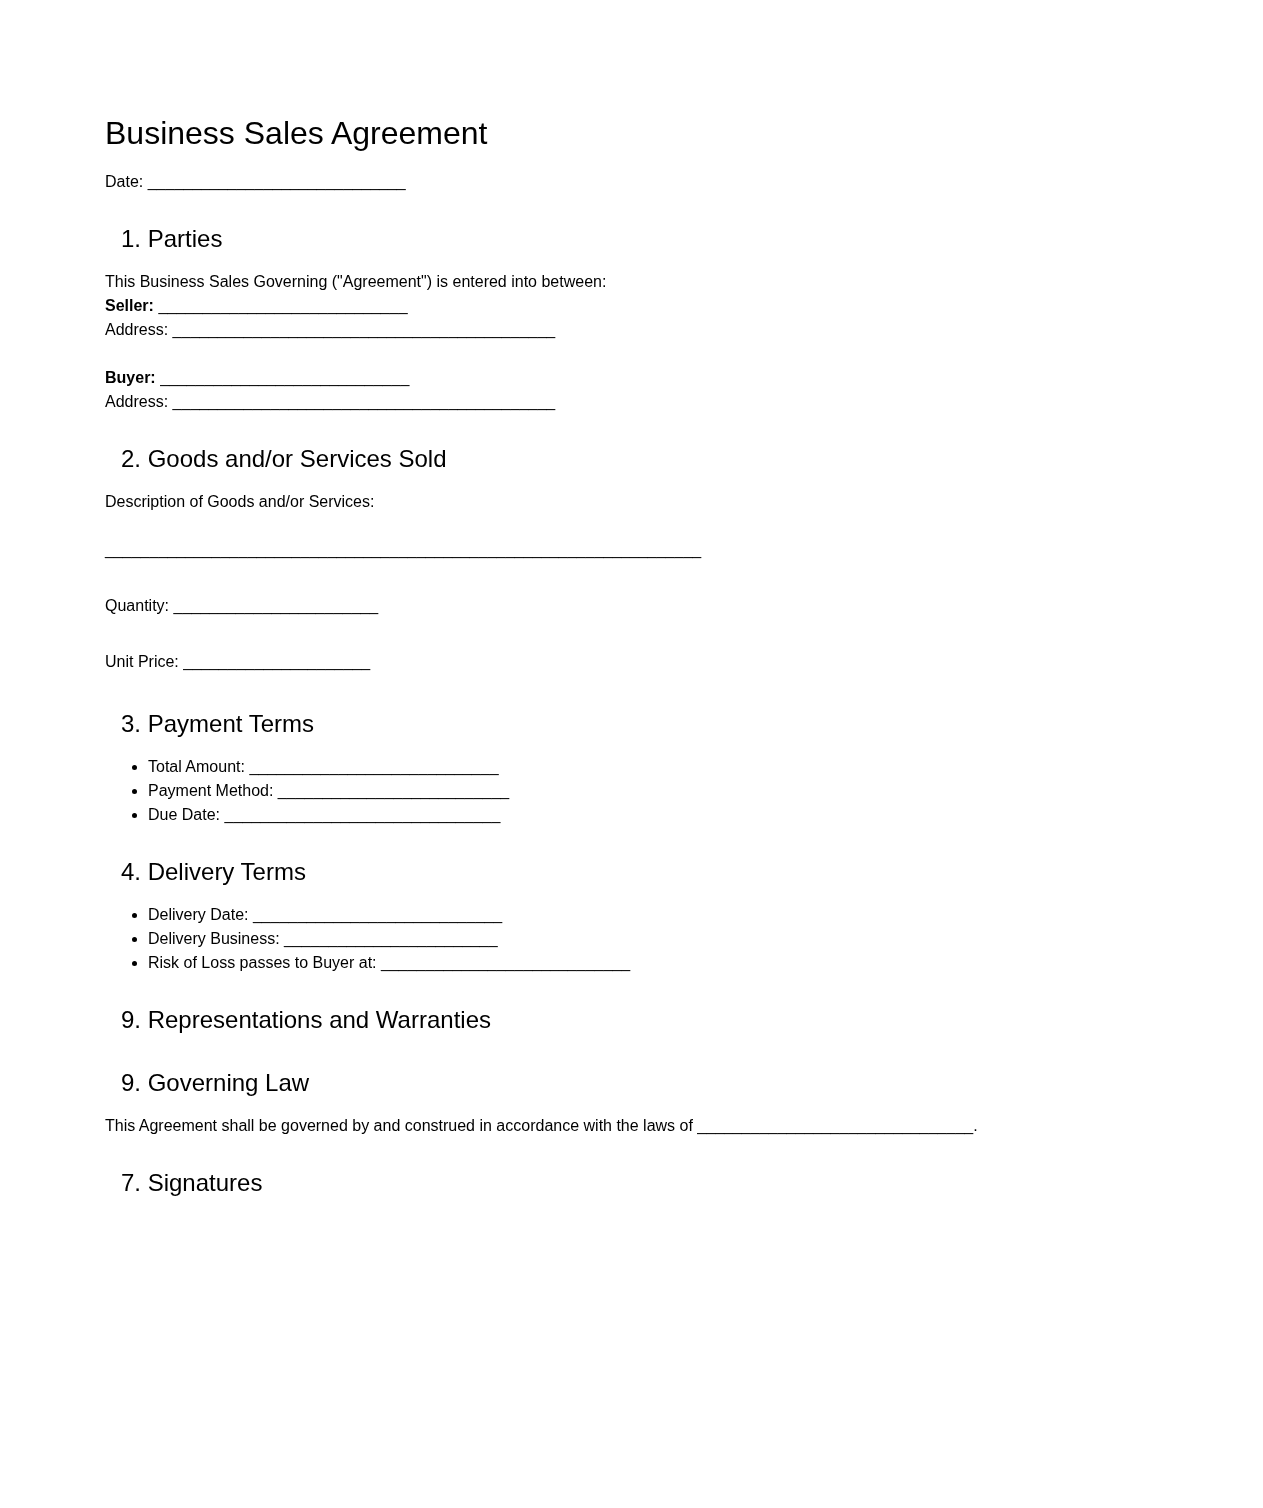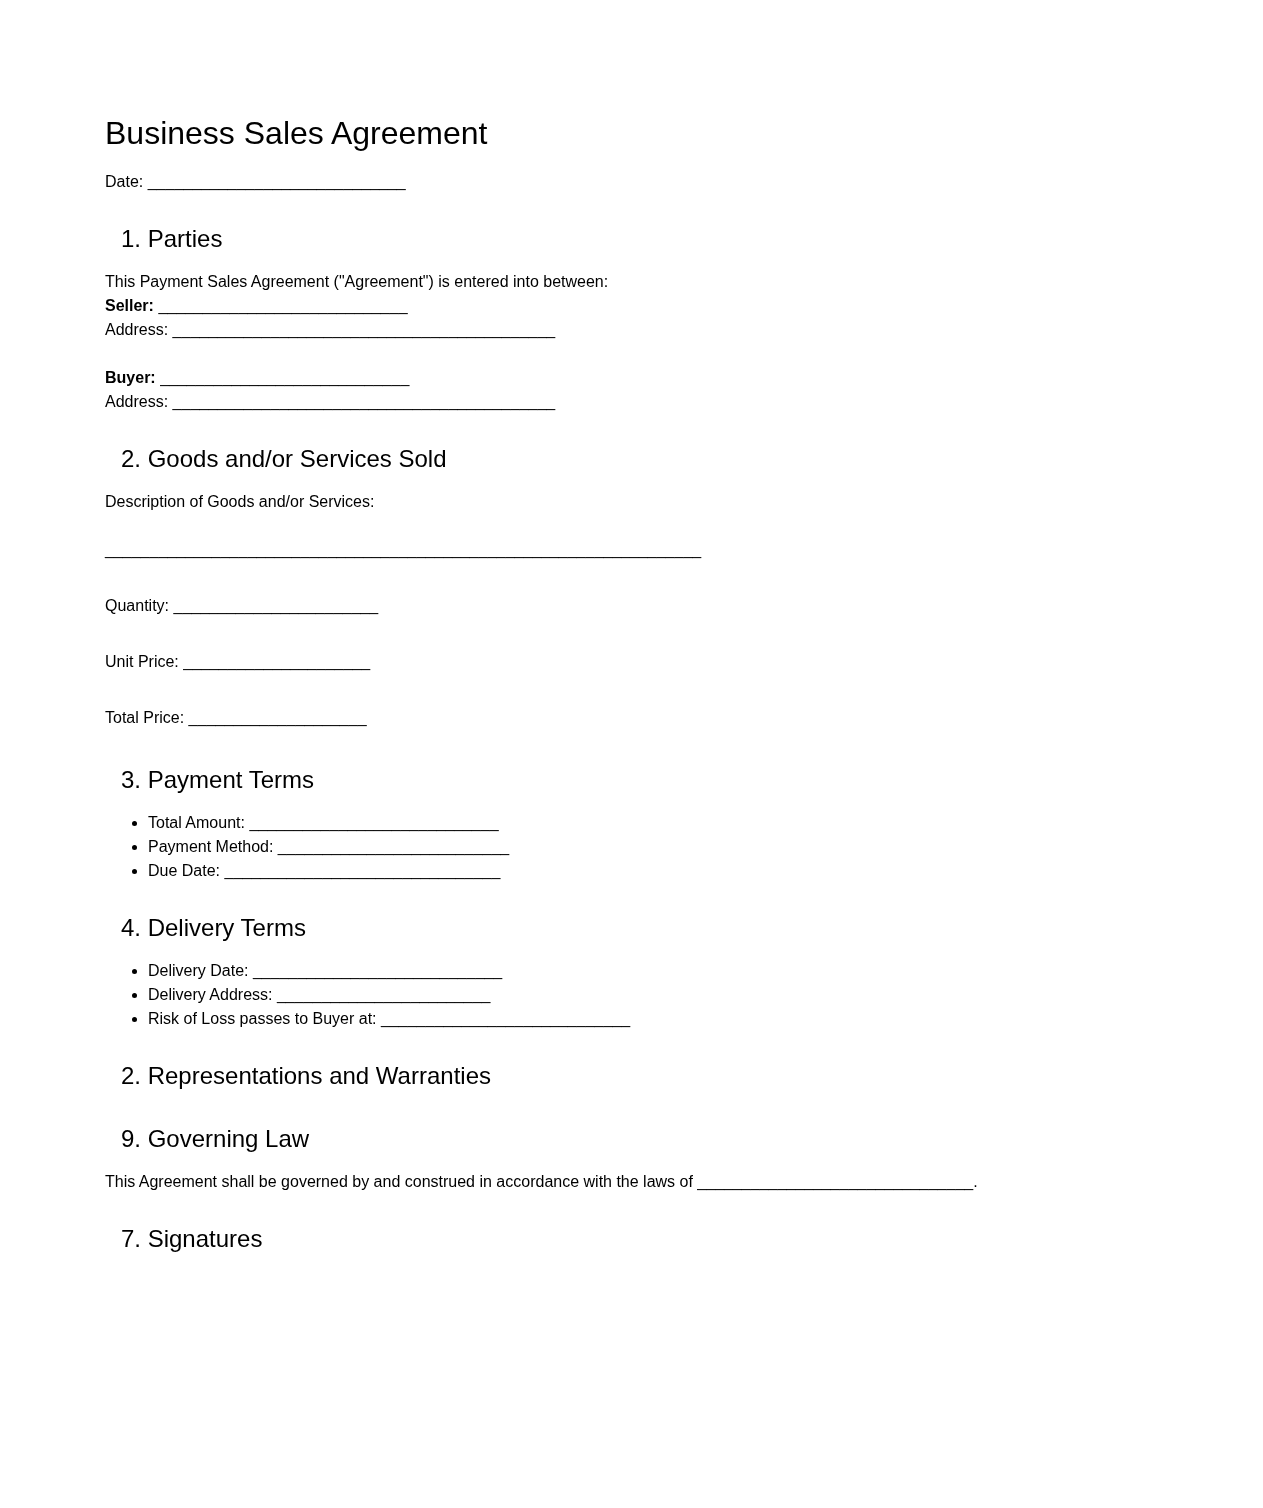--- a/index.html
+++ b/index.html
@@ -53,59 +53,58 @@
 
 <div class="page">
 
   <h1>Business Sales Agreement</h1>
 
   <p><span>Date:</span> <span>_____________________________</span></p>
 
   <h2>1. Parties</h2>
 
   <p>
-    <span>This Payment Sales Agreement ("Agreement") is entered into between:</span><br>
+    <span>This Business Sales Governing ("Agreement") is entered into between:</span><br>
     <span class="b">Seller:</span> <span>____________________________</span><br>
     <span>Address:</span> <span>___________________________________________</span><br>
     <br>
     <span class="b">Buyer:</span> <span>____________________________</span><br>
     <span>Address:</span> <span>___________________________________________</span>
   </p>
 
   <h2>2. Goods and/or Services Sold</h2>
 
   <p>
     <span>Description of Goods and/or Services:</span><br>
     <br>
     <span>___________________________________________________________________</span>
   </p>
 
   <p class="field"><span>Quantity:</span> <span>_______________________</span></p>
 
   <p class="field"><span>Unit Price:</span> <span>_____________________</span></p>
 
-  <p class="field"><span>Total Price:</span> <span>____________________</span></p>
 
   <h2>3. Payment Terms</h2>
 
   <ul>
     <li><span>Total Amount:</span> <span>____________________________</span></li>
     <li><span>Payment Method:</span> <span>__________________________</span></li>
     <li><span>Due Date:</span> <span>_______________________________</span></li>
   </ul>
 
   <h2>4. Delivery Terms</h2>
 
   <ul>
     <li><span>Delivery Date:</span> <span>____________________________</span></li>
-    <li><span>Delivery Address:</span> <span>________________________</span></li>
+    <li><span>Delivery Business:</span> <span>________________________</span></li>
     <li><span>Risk of Loss passes to Buyer at:</span> <span>____________________________</span></li>
   </ul>
 
-  <h2>2. Representations and Warranties</h2>
+  <h2>9. Representations and Warranties</h2>
 
 
   <h2>9. Governing Law</h2>
 
   <p><span>This Agreement shall be governed by and construed in accordance with the laws of</span> <span>_______________________________</span><span>.</span></p>
 
   <h2>7. Signatures</h2>
 
 </div>
 

